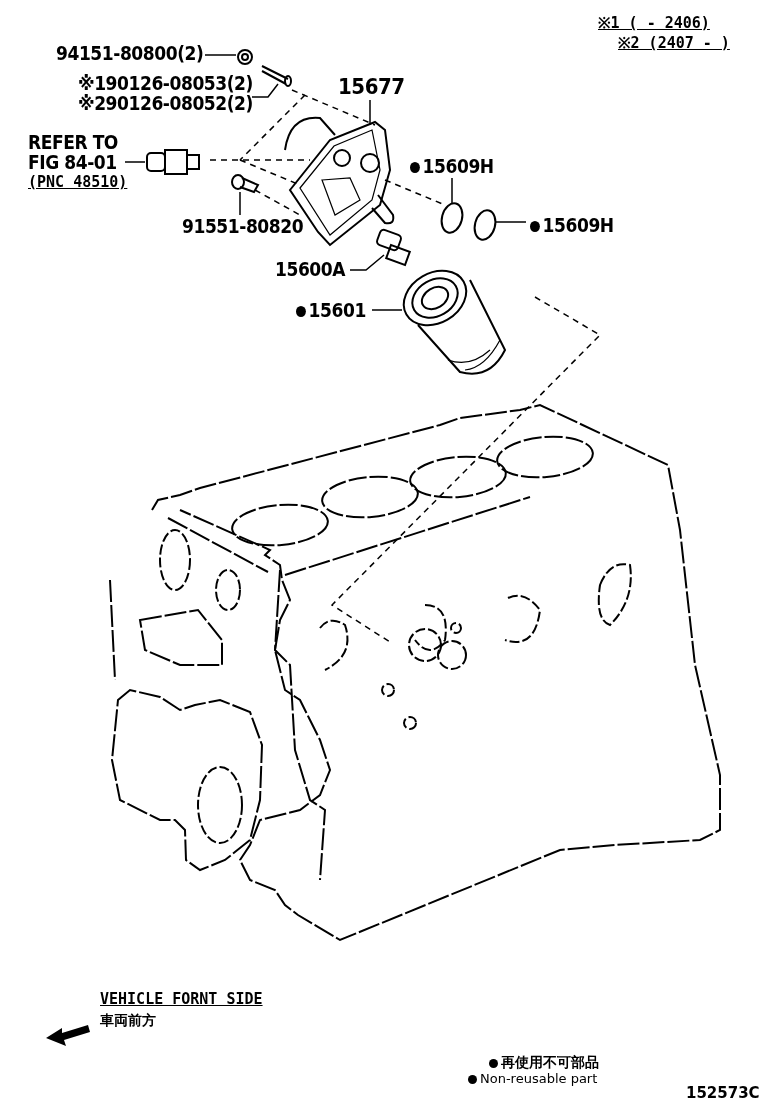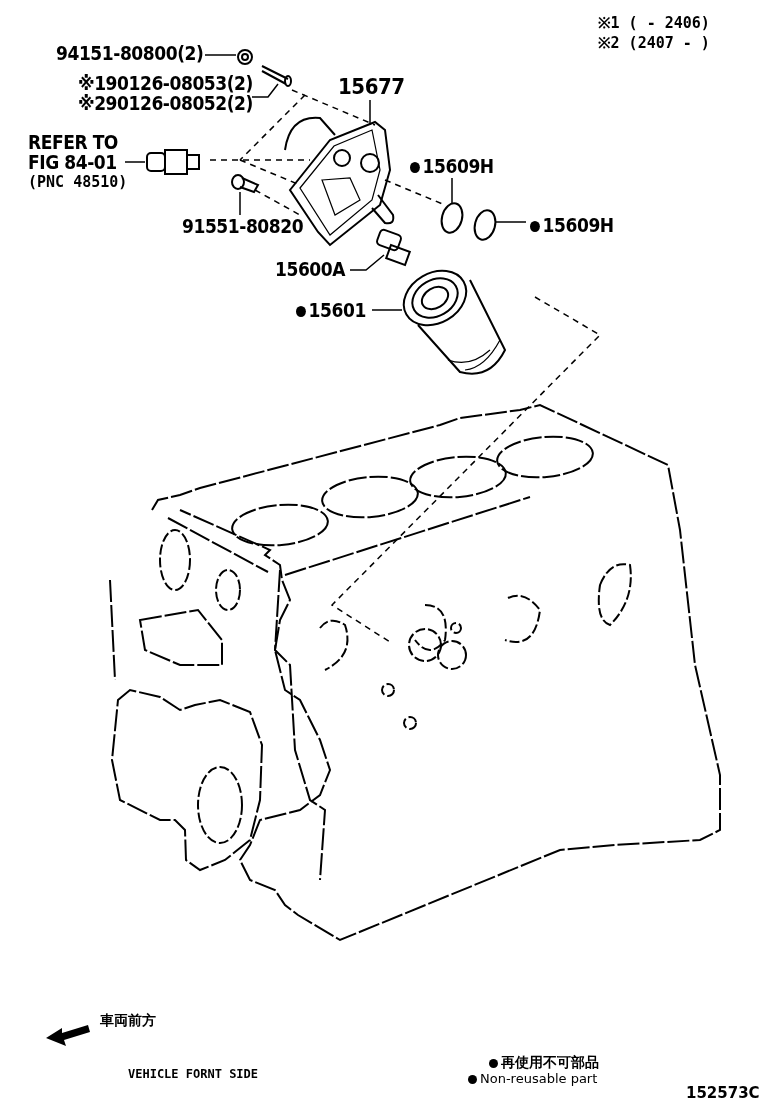--- a/index.html
+++ b/index.html
@@ -1,20 +1,20 @@
 <!DOCTYPE html>
 <html><head>
 <meta charset="utf-8">
 <style>
   html, body { margin:0; padding:0; background:#ffffff; }
   body { width:760px; height:1112px; position:relative; overflow:hidden; font-family:"DejaVu Sans Mono","Liberation Mono",monospace; color:#000; }
   .lbl { position:absolute; font-weight:bold; white-space:nowrap; color:#000; line-height:1; }
   .pn { font-family:"DejaVu Sans","Liberation Sans",sans-serif; font-size:19px; letter-spacing:-0.5px; transform:scaleX(0.9); transform-origin:left top; }
   .pn-big { font-size:22px; }
-  .mono { font-family:"DejaVu Sans Mono","Liberation Mono",monospace; font-size:15px; }
+  .mono { font-family:"DejaVu Sans Mono","Liberation Mono",monospace; font-size:15px;text-decoration:underline; }
   .note { font-family:"DejaVu Sans","Liberation Sans",sans-serif; font-size:14px; font-weight:bold; }
   .small { font-size:13px; font-weight:normal; font-family:"DejaVu Sans","Liberation Sans",sans-serif;text-align:right; }
   svg.drawing { position:absolute; left:0; top:0; }
   .dot { display:inline-block; width:11px; height:11px; border-radius:50%; background:#000; margin-right:3px; vertical-align:middle; }
 </style>
 </head>
 <body>
 
 <svg class="drawing" width="760" height="1112" viewBox="0 0 760 1112" fill="none" stroke="#000" stroke-width="2">
 
@@ -114,21 +114,21 @@
       <circle cx="410" cy="723" r="6"></circle>
     <ellipse cx="220" cy="805" rx="22" ry="38"></ellipse>
     <ellipse cx="175" cy="560" rx="15" ry="30"></ellipse>
     <ellipse cx="228" cy="590" rx="12" ry="20"></ellipse>
   </g>
 
   <path d="M46 1038 L62 1028 L62 1033 L88 1025 L90 1032 L64 1040 L66 1046 Z" fill="#000" stroke="none"></path>
 </svg>
 
 <div class="lbl mono" style="left:598px;top:16px;">※1 (     - 2406)</div>
-<div class="lbl mono" style="left:598px;top:36px;">※2 (2407 -     )</div>
+<div class="lbl mono" style="left:618px;top:36px;">※2 (2407 -     )</div>
 
 <div class="lbl pn" style="left:56px;top:44px;">94151-80800(2)</div>
 <div class="lbl pn" style="left:78px;top:74px;">※190126-08053(2)</div>
 <div class="lbl pn" style="left:78px;top:94px;">※290126-08052(2)</div>
 <div class="lbl pn pn-big" style="left:338px;top:76px;">15677</div>
 
 <div class="lbl pn" style="left:28px;top:133px;">REFER TO</div>
 <div class="lbl pn" style="left:28px;top:153px;">FIG 84-01</div>
 <div class="lbl mono" style="left:28px;top:175px;">(PNC 48510)</div>
 
@@ -139,21 +139,21 @@
 </div>
 <div class="lbl pn" style="left:530px;top:216px;">
   <span class="dot"></span><span>15609H</span>
 </div>
 <div class="lbl pn" style="left:275px;top:260px;">15600A</div>
 <div class="lbl pn" style="left:296px;top:301px;">
   <span class="dot"></span><span>15601</span>
 </div>
 
 <div class="lbl note" style="left:100px;top:1013px;">車両前方</div>
-<div class="lbl mono" style="left:100px;top:1068px;font-size:12px;margin-left:28px;">VEHICLE FORNT SIDE</div>
+<div class="lbl mono" style="left:100px;top:992px;font-size:15px;">VEHICLE FORNT SIDE</div>
 
 <div class="lbl note" style="left:489px;top:1055px;">
   <span class="dot" style="width:9px;height:9px;"></span><span>再使用不可部品</span>
 </div>
 <div class="lbl small" style="left:468px;top:1072px;">
   <span class="dot" style="width:9px;height:9px;"></span><span>Non-reusable part</span>
 </div>
 
 <div class="lbl note" style="left:686px;top:1086px;font-size:15px;text-align:center;">152573C</div>
 

